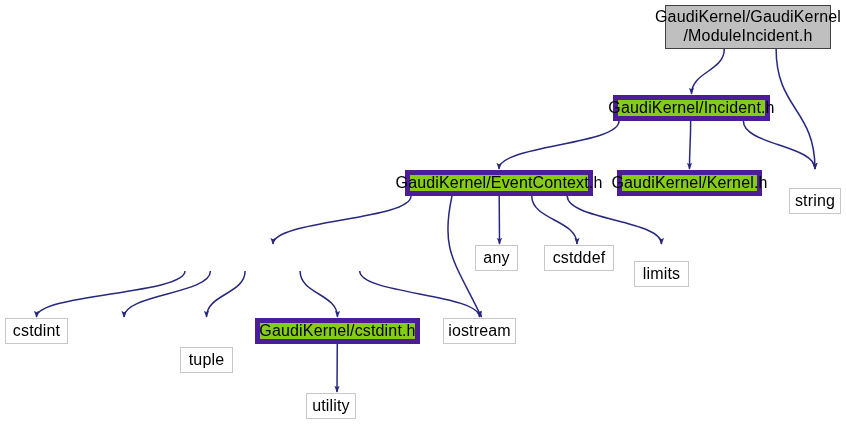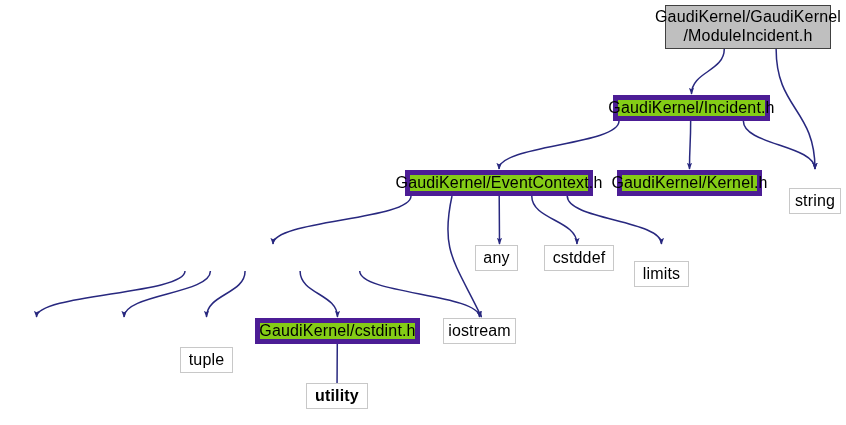--- a/index.html
+++ b/index.html
@@ -77,17 +77,18 @@
     </svg>
 <div class="node root" style="left: 665px; top: 5px; width: 166px; height: 44px;">GaudiKernel/GaudiKernel
 /ModuleIncident.h</div>
     <div class="node local" style="left: 613px; top: 95px; width: 157px; height: 26px;">GaudiKernel/Incident.h</div>
     <div class="node local" style="left: 617px; top: 170px; width: 145px; height: 26px;">GaudiKernel/Kernel.h</div>
     <div class="node local" style="left: 405px; top: 170px; width: 188px; height: 26px;">GaudiKernel/EventContext.h</div>
     <div class="node system" style="left: 789px; top: 188px; width: 52px; height: 26px;">string</div>
     <div class="node system" style="left: 475px; top: 245px; width: 43px; height: 26px;">any</div>
     <div class="node system" style="left: 544px; top: 245px; width: 70px; height: 26px;">cstddef</div>
     <div class="node system" style="left: 634px; top: 245px; width: 55px; height: 26px; margin-top: 16px;">limits</div>
+    <div class="node system" style="left: 5px; top: 318px; width: 63px; height: 26px;">cstdint</div>
     <div class="node system" style="left: 180px; top: 318px; width: 53px; height: 26px; margin-top: 29px;">tuple</div>
     <div class="node local" style="left: 255px; top: 318px; width: 165px; height: 26px;">GaudiKernel/cstdint.h</div>
     <div class="node system" style="left: 443px; top: 318px; width: 73px; height: 26px;">iostream</div>
-    <div class="node system" style="left: 306px; top: 383px; width: 62px; height: 26px; font-weight: bold;">utility</div>
+    <div class="node system" style="left: 306px; top: 393px; width: 50px; height: 26px;">utility</div>
   </div>
 
 </body></html>

